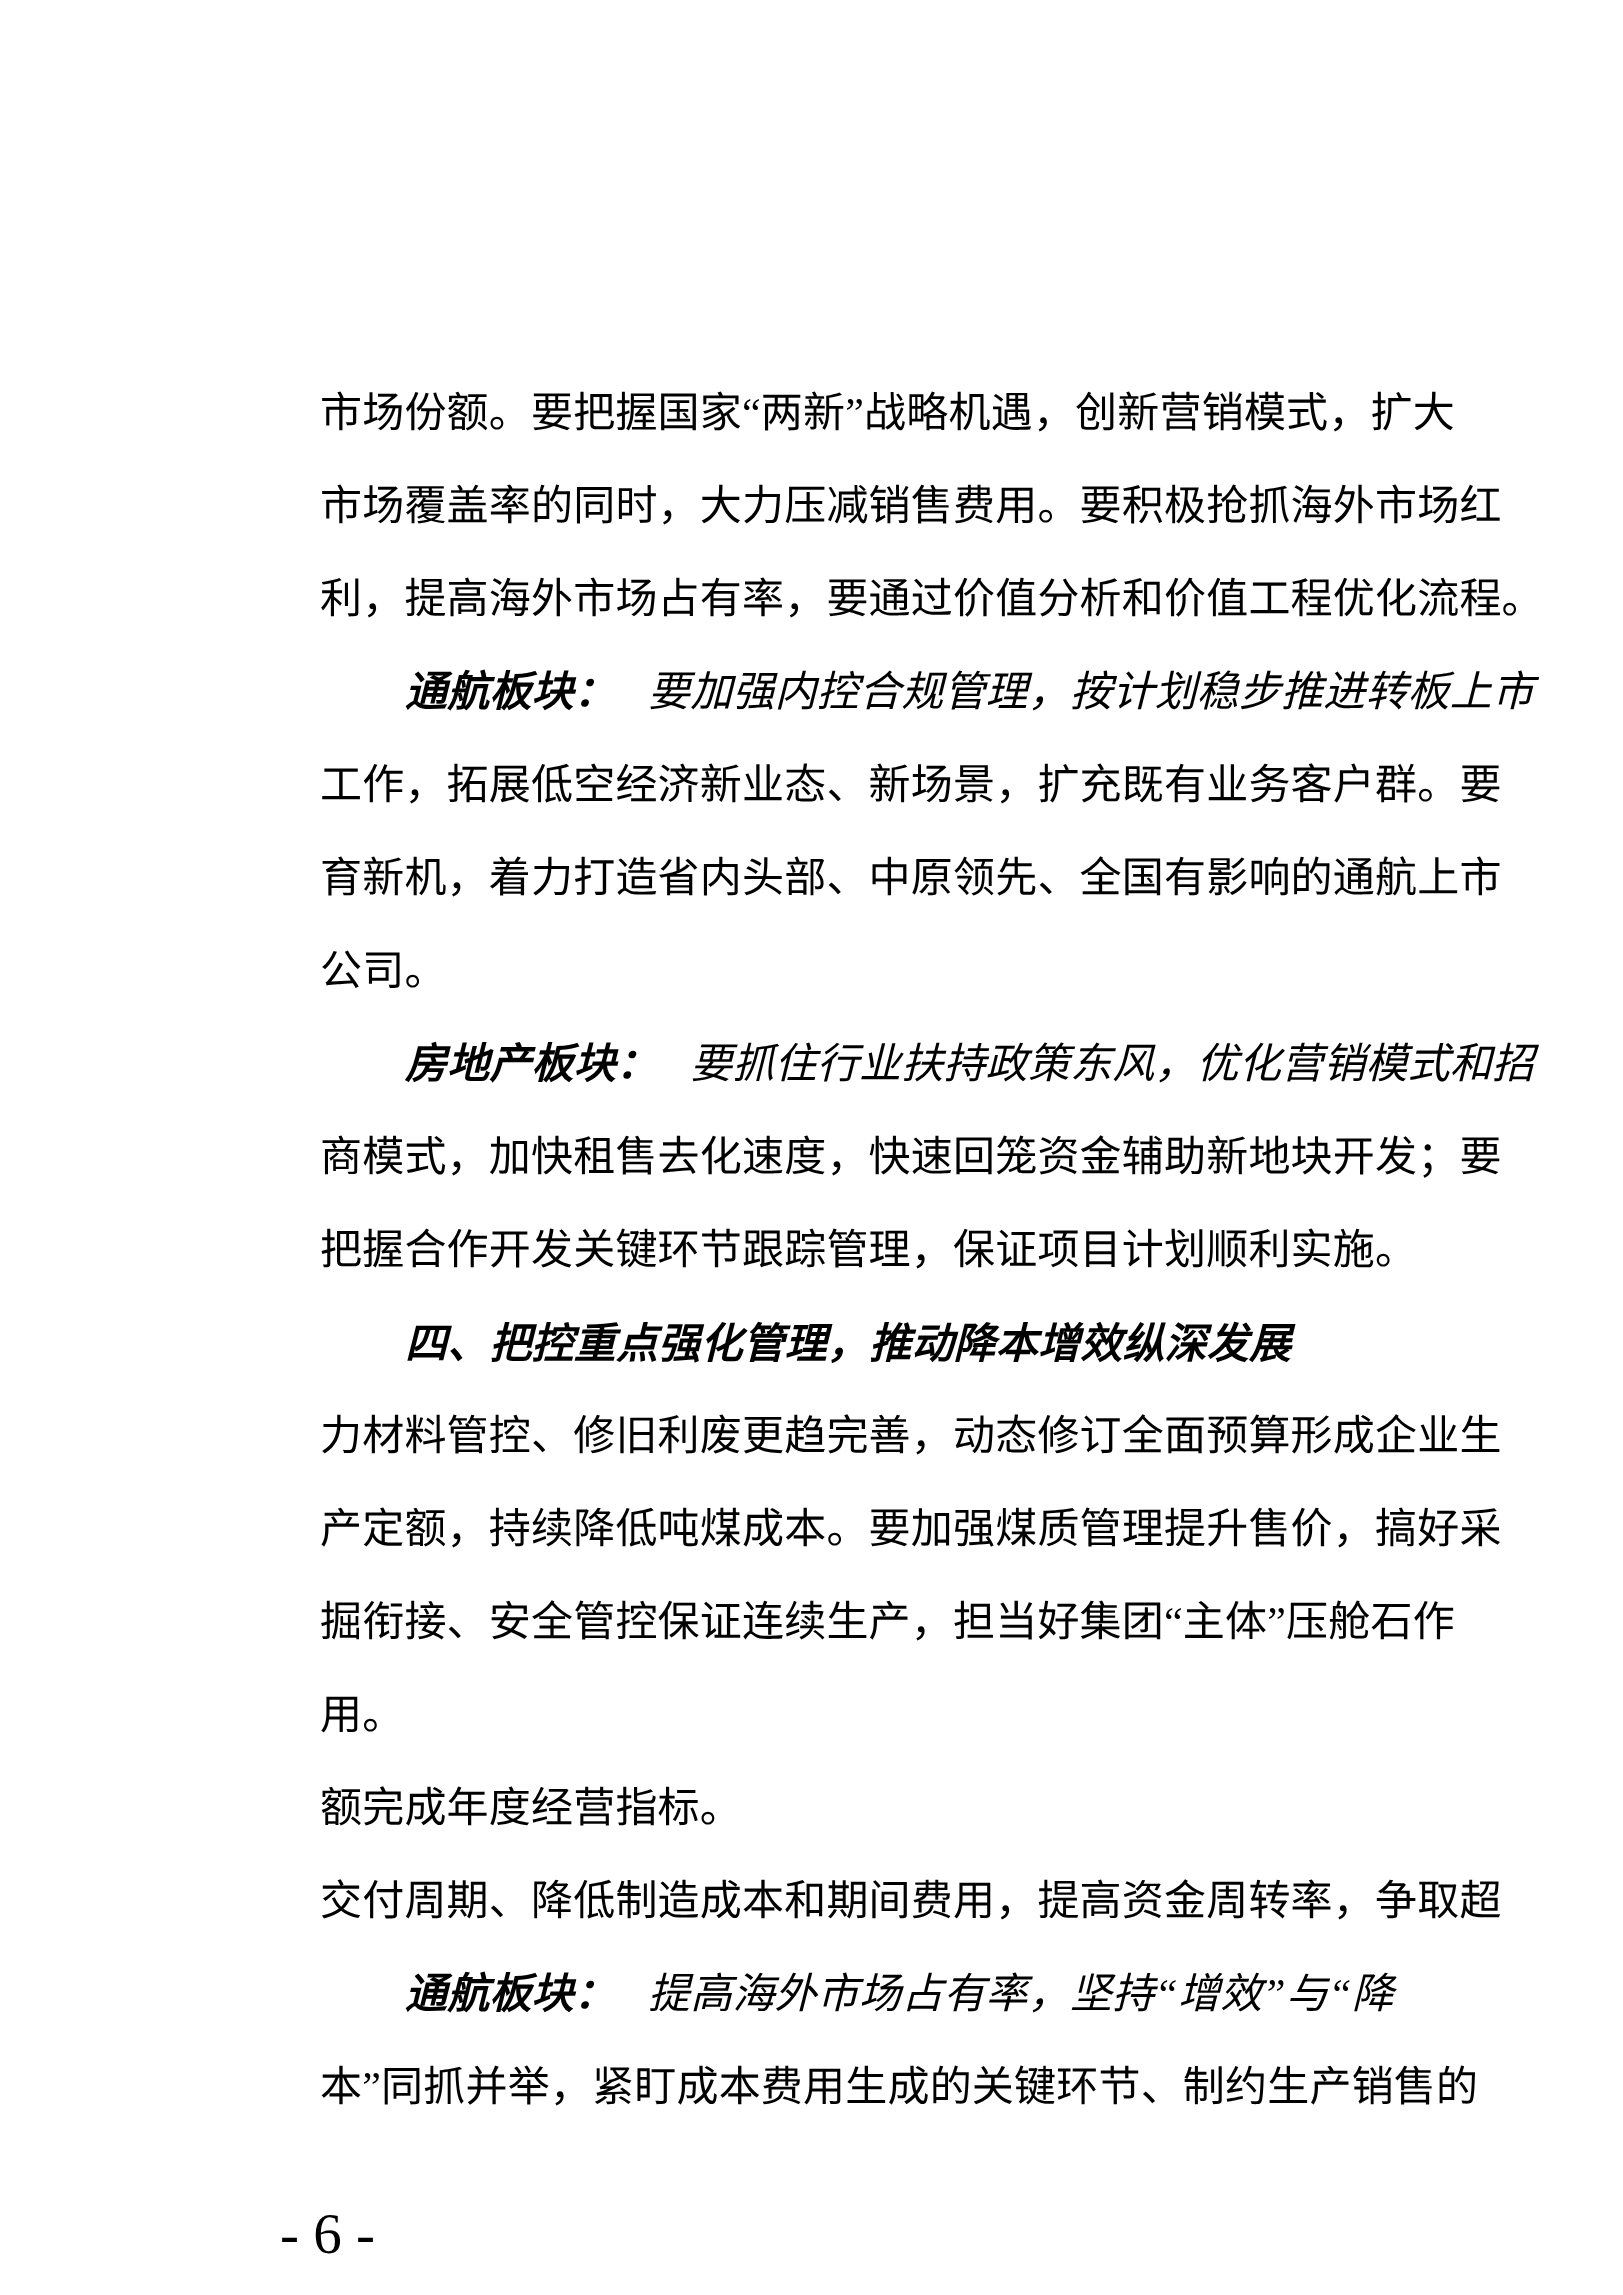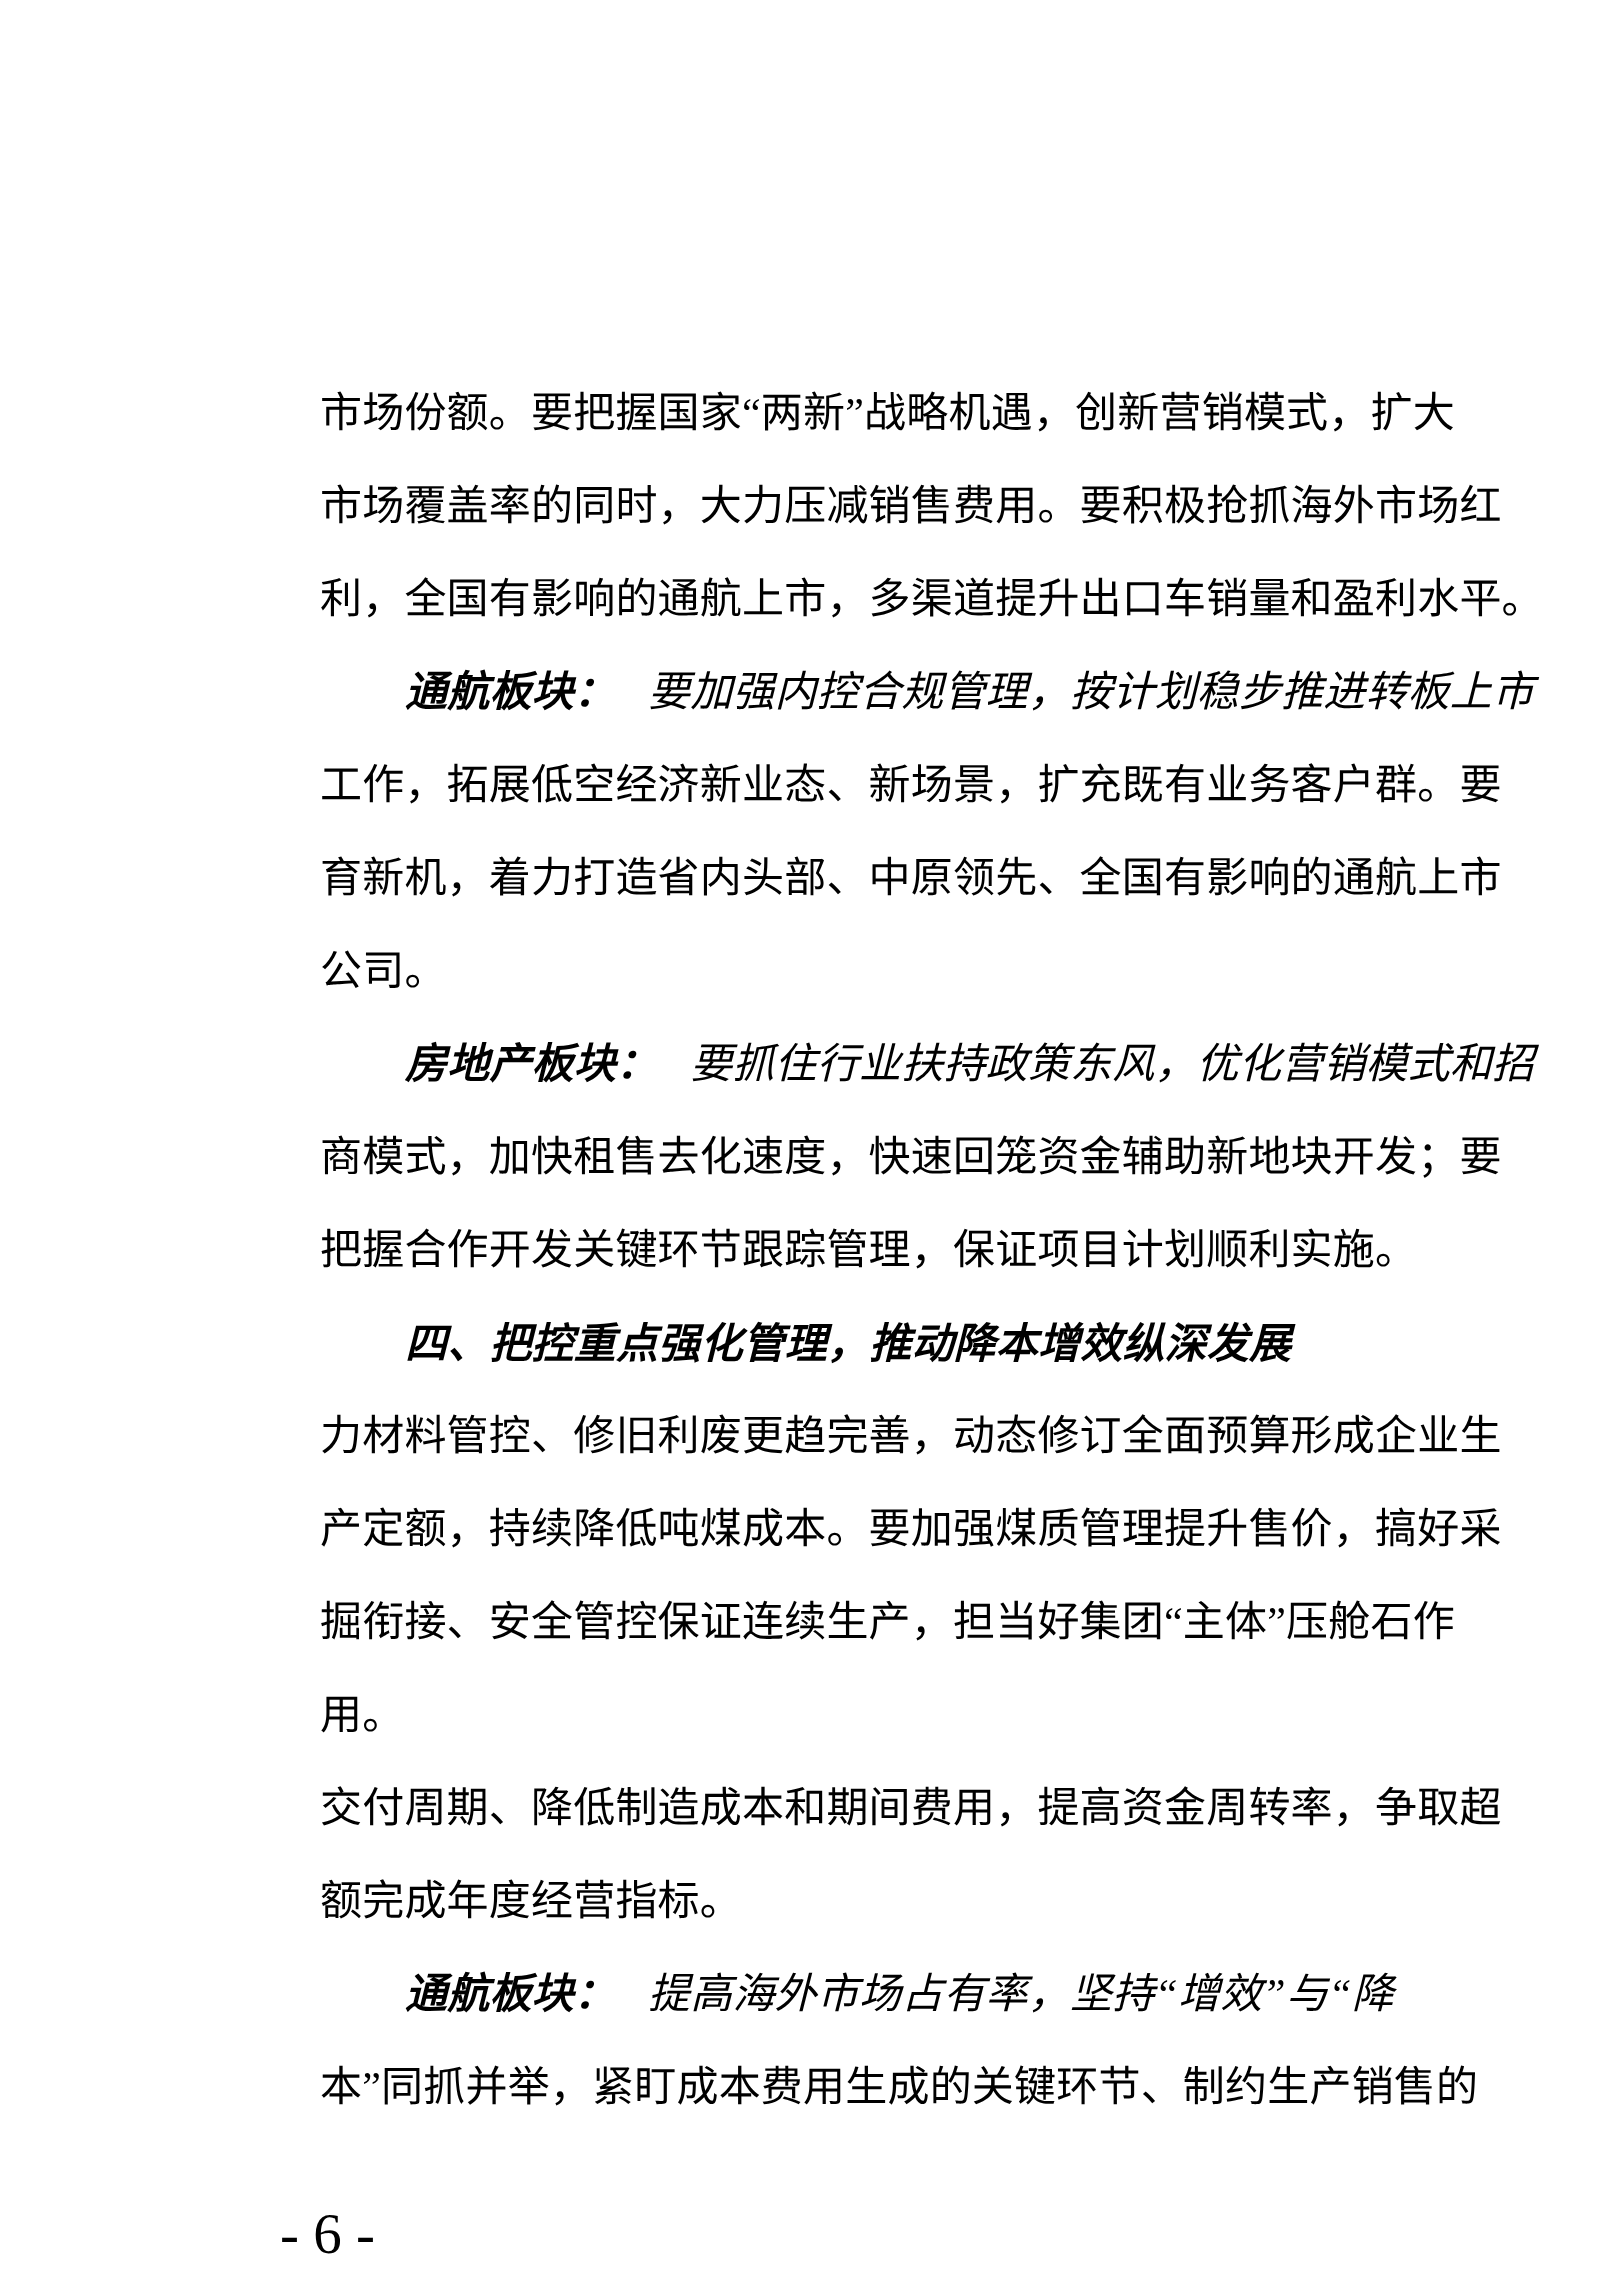--- a/index.html
+++ b/index.html
@@ -51,33 +51,33 @@
     white-space: pre;
   }
 </style>
 </head>
 <body>
 
 <div class="page">
   <main class="body-text" id="lines-container">
       <div class="line"><span class="seg">市场份额。要把握国家“两新”战略机遇，创新营销模式，扩大</span></div>
       <div class="line"><span class="seg">市场覆盖率的同时，大力压减销售费用。要积极抢抓海外市场红</span></div>
-      <div class="line"><span class="seg">利，全国有影响的通航上市，多渠道提升出口车销量和盈利水平。</span></div>
+      <div class="line"><span class="seg">利，提高海外市场占有率，要通过价值分析和价值工程优化流程。</span></div>
       <div class="line indent"><span class="seg label">通航板块：</span><span class="seg">要加强内控合规管理，按计划稳步推进转板上市</span></div>
       <div class="line"><span class="seg">工作，拓展低空经济新业态、新场景，扩充既有业务客户群。要</span></div>
       <div class="line"><span class="seg">育新机，着力打造省内头部、中原领先、全国有影响的通航上市</span></div>
       <div class="line"><span class="seg">公司。</span></div>
       <div class="line indent"><span class="seg label">房地产板块：</span><span class="seg">要抓住行业扶持政策东风，优化营销模式和招</span></div>
       <div class="line"><span class="seg">商模式，加快租售去化速度，快速回笼资金辅助新地块开发；要</span></div>
       <div class="line"><span class="seg">把握合作开发关键环节跟踪管理，保证项目计划顺利实施。</span></div>
       <div class="line indent heading"><span class="seg">四、把控重点强化管理，推动降本增效纵深发展</span></div>
       <div class="line"><span class="seg">力材料管控、修旧利废更趋完善，动态修订全面预算形成企业生</span></div>
       <div class="line"><span class="seg">产定额，持续降低吨煤成本。要加强煤质管理提升售价，搞好采</span></div>
       <div class="line"><span class="seg">掘衔接、安全管控保证连续生产，担当好集团“主体”压舱石作</span></div>
       <div class="line"><span class="seg">用。</span></div>
+      <div class="line"><span class="seg">额完成年度经营指标。</span></div>
       <div class="line"><span class="seg">交付周期、降低制造成本和期间费用，提高资金周转率，争取超</span></div>
-      <div class="line"><span class="seg">额完成年度经营指标。</span></div>
       <div class="line indent"><span class="seg label">通航板块：</span><span class="seg">提高海外市场占有率，坚持“增效”与“降</span></div>
       <div class="line"><span class="seg">本”同抓并举，紧盯成本费用生成的关键环节、制约生产销售的</span></div>
     </main>
   <div class="page-number">- 6 -</div>
 </div>
 
 
 </body></html>

